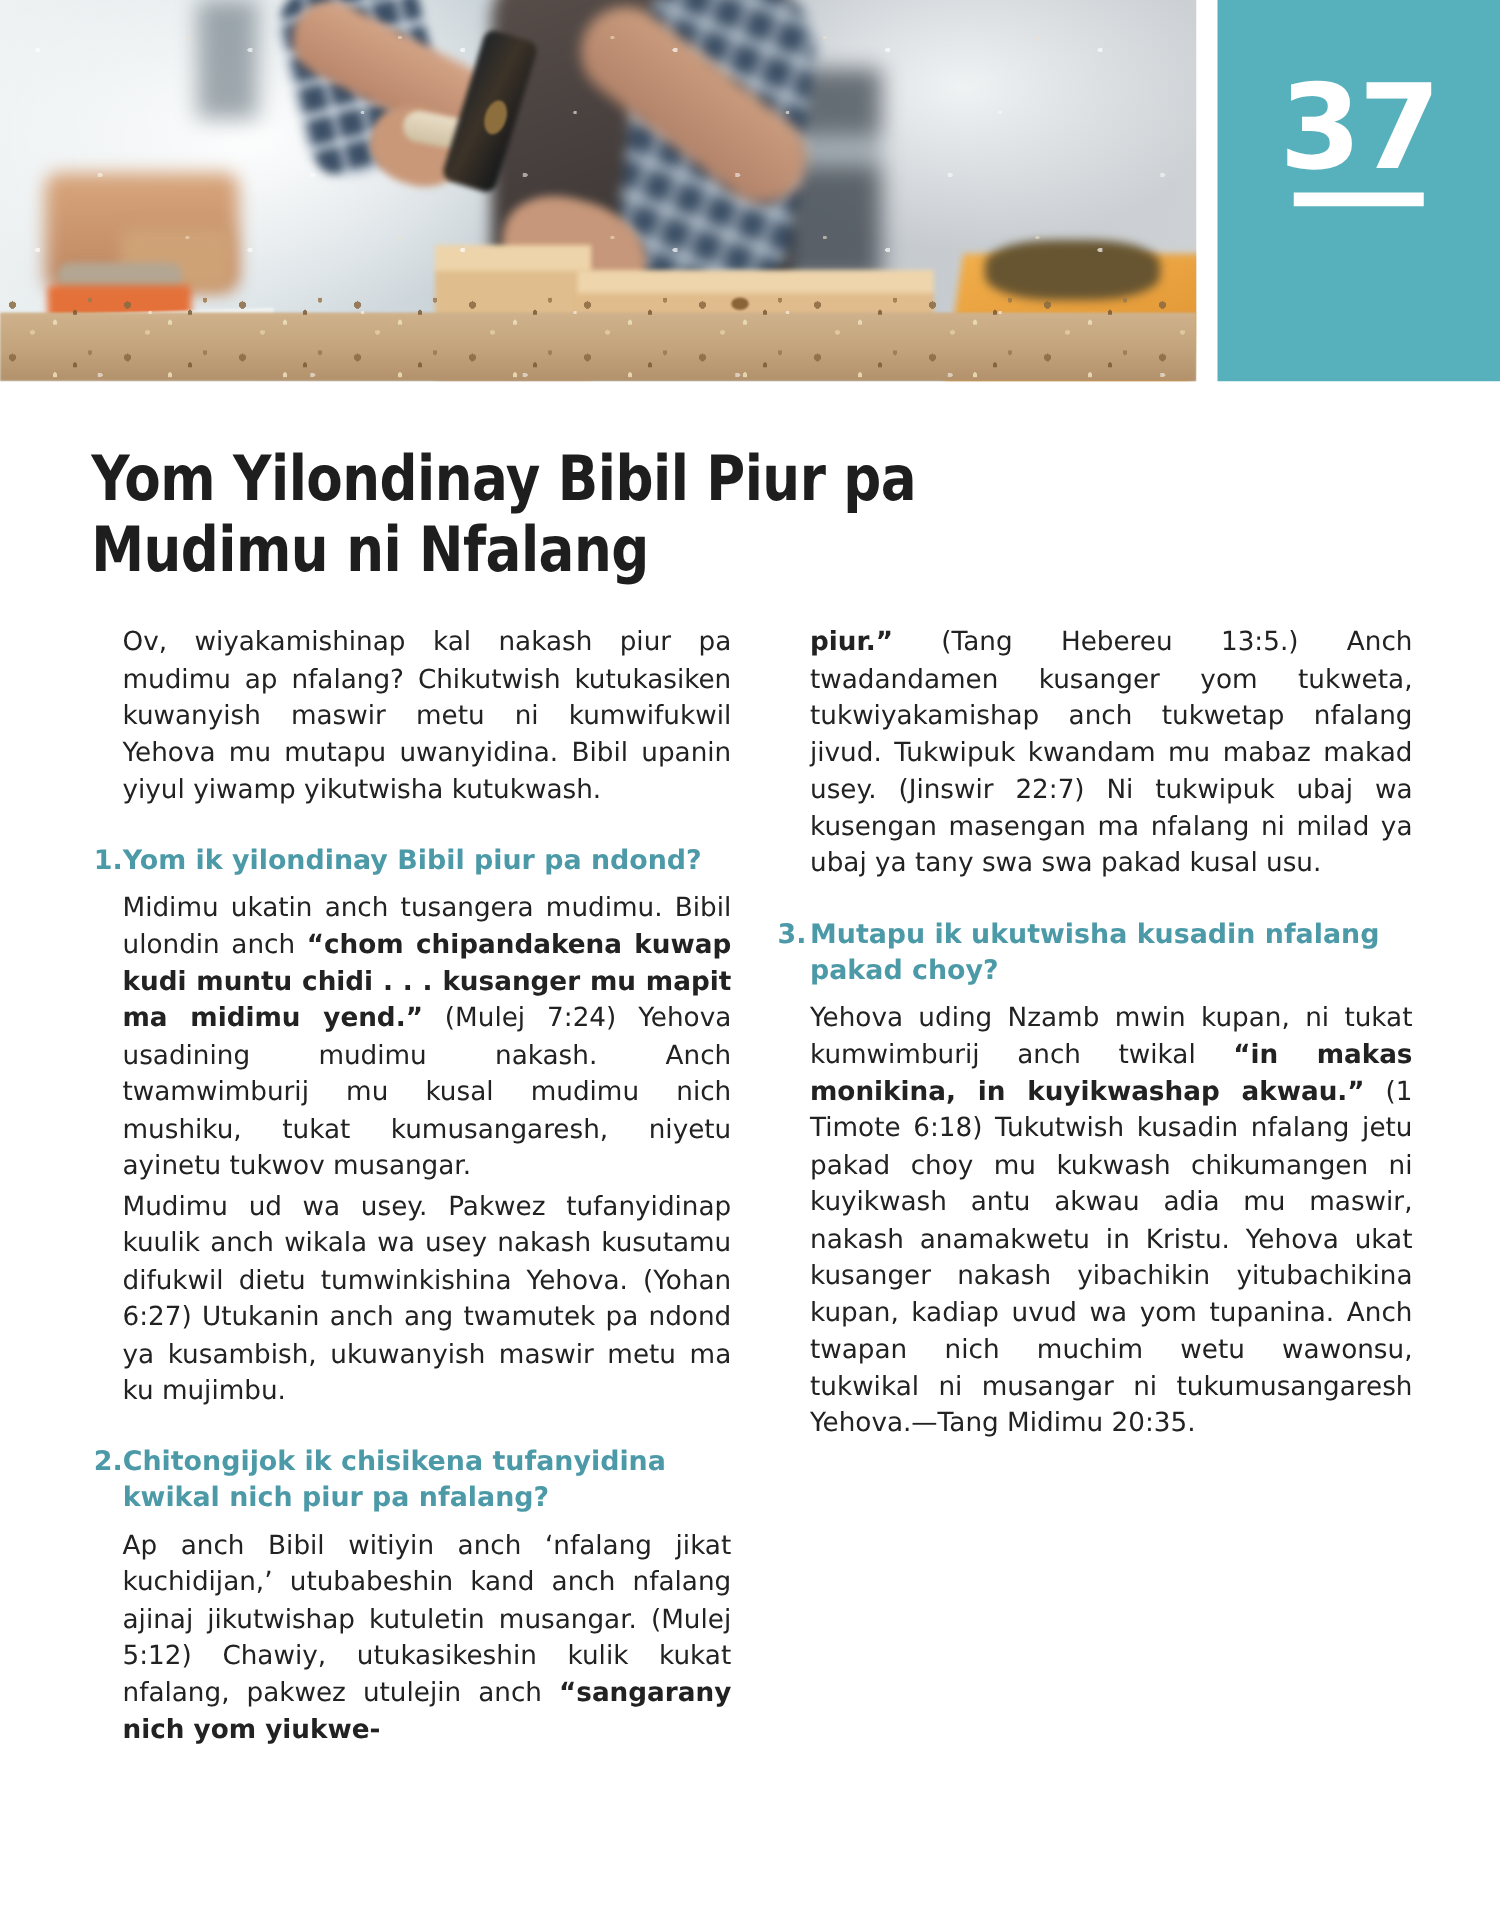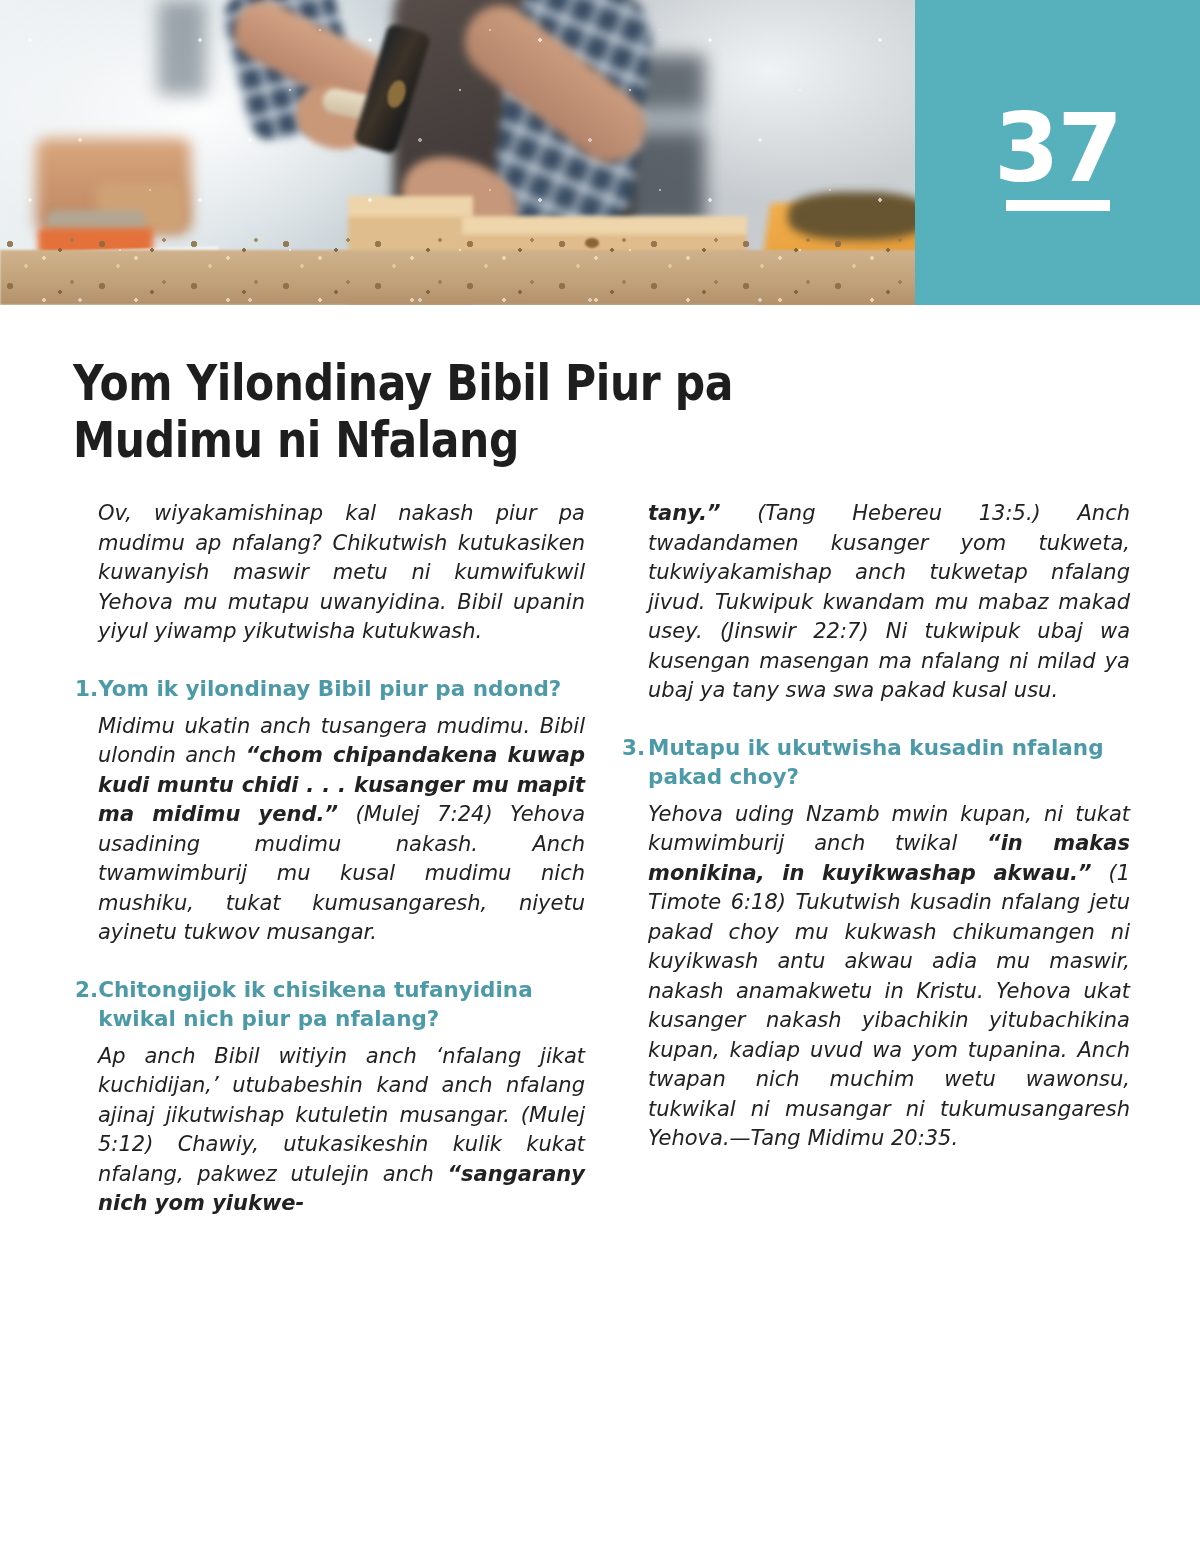--- a/index.html
+++ b/index.html
@@ -73,24 +73,24 @@
       radial-gradient(circle 2px at 60px 18px,#7a5c38 97%,rgba(0,0,0,0));
     background-size:92px 42px;}
   .ph-dust{inset:0;opacity:.75;
     background-image:
       radial-gradient(circle 2px at 30px 40px,rgba(255,255,255,.9) 97%,rgba(0,0,0,0)),
       radial-gradient(circle 1.5px at 120px 90px,rgba(255,250,240,.8) 97%,rgba(0,0,0,0)),
       radial-gradient(circle 2px at 80px 140px,rgba(255,255,255,.7) 97%,rgba(0,0,0,0)),
       radial-gradient(circle 1.5px at 150px 30px,rgba(240,225,200,.8) 97%,rgba(0,0,0,0));
     background-size:170px 160px;}
   .badge{
-    position:absolute;right:0;top:0;width:285px;height:305px;
+    position:absolute;right:0;top:0;width:226px;height:305px;
     background:var(--header-block);
     display:flex;flex-direction:column;align-items:center;
-    padding-top:102px;
+    padding-top:56px;
   }
   .lesson-number{
     font-size:94px;line-height:94px;font-weight:700;color:#ffffff;letter-spacing:-2px;
   }
   .lesson-rule{width:104px;height:11px;background:#ffffff;margin-top:4px;}
 
   
   .title{
     margin:50px 70px 30px 73px;
     width:830px;
@@ -104,21 +104,20 @@
     display:flex;
     margin:0 70px 0 75px;
     gap:37px;
   }
   .col{font-size:21px;line-height:29.5px;color:var(--body-ink);}
   .col-left{width:510px;--inset:23px;}
   .col-right{width:508px;--inset:26px;}
   .para{
     margin-left:var(--inset);
     text-align:justify;
-    font-style:italic;
   }
   .para + .para{margin-top:3px;}
   .para .b{font-weight:700;}
   .q{
     display:flex;
     margin-top:27px;margin-bottom:9px;
     color:var(--accent-heading);
     font-size:21.5px;line-height:29px;font-weight:700;
   }
   .q .qnum{flex:0 0 var(--inset);}
@@ -173,30 +172,31 @@
   <main class="columns">
 
     <section class="col col-left">
       <p class="para"><span>Ov, wiyakamishinap kal nakash piur pa mudimu ap nfalang? Chikutwish kutukasiken kuwanyish maswir metu ni kumwifukwil Yehova mu mutapu uwanyidina. Bibil upanin yiyul yiwamp yikutwisha kutukwash.</span></p>
 
       <h2 class="q">
         <span class="qnum">1.</span>
         <span class="qtext">Yom ik yilondinay Bibil piur pa ndond?</span>
       </h2>
       <p class="para"><span>Midimu ukatin anch tusangera mudimu. Bibil ulondin anch </span><span class="b">“chom chipandakena kuwap kudi muntu chidi . . . kusanger mu mapit ma midimu yend.”</span><span> (Mulej 7:24) Yehova usadining mudimu nakash. Anch twamwimburij mu kusal mudimu nich mushiku, tukat kumusangaresh, niyetu ayinetu tukwov musangar.</span></p>
+      <p class="para"><span>Mudimu ud wa usey. Pakwez tufanyidinap kuulik anch wikala wa usey nakash kusutamu difukwil dietu tumwinkishina Yehova. (Yohan 6:27) Utukanin anch ang twamutek pa ndond ya kusambish, ukuwanyish maswir metu ma ku mujimbu.</span></p>
 
       <h2 class="q">
         <span class="qnum">2.</span>
         <span class="qtext">Chitongijok ik chisikena tufanyidina kwikal nich piur pa nfalang?</span>
       </h2>
       <p class="para"><span>Ap anch Bibil witiyin anch ‘nfalang jikat kuchidijan,’ utubabeshin kand anch nfalang ajinaj jikutwishap kutuletin musangar. (Mulej 5:12) Chawiy, utukasikeshin kulik kukat nfalang, pakwez utulejin anch </span><span class="b">“sangarany nich yom yiukwe-</span></p>
     </section>
 
     <section class="col col-right">
-      <p class="para"><span class="b">tany.”</span><span> (Tang Hebereu 13:5.) Anch twadandamen kusanger yom tukweta, tukwiyakamishap anch tukwetap nfalang jivud. Tukwipuk kwandam mu mabaz makad usey. (Jinswir 22:7) Ni tukwipuk ubaj wa kusengan masengan ma nfalang ni milad ya ubaj ya tany swa swa pakad kusal usu.</span></p>
+      <p class="para"><span class="b">piur.”</span><span> (Tang Hebereu 13:5.) Anch twadandamen kusanger yom tukweta, tukwiyakamishap anch tukwetap nfalang jivud. Tukwipuk kwandam mu mabaz makad usey. (Jinswir 22:7) Ni tukwipuk ubaj wa kusengan masengan ma nfalang ni milad ya ubaj ya tany swa swa pakad kusal usu.</span></p>
 
       <h2 class="q">
         <span class="qnum">3.</span>
         <span class="qtext">Mutapu ik ukutwisha kusadin nfalang pakad choy?</span>
       </h2>
       <p class="para"><span>Yehova uding Nzamb mwin kupan, ni tukat kumwimburij anch twikal </span><span class="b">“in makas monikina, in kuyikwashap akwau.”</span><span> (1 Timote 6:18) Tukutwish kusadin nfalang jetu pakad choy mu kukwash chikumangen ni kuyikwash antu akwau adia mu maswir, nakash anamakwetu in Kristu. Yehova ukat kusanger nakash yibachikin yitubachikina kupan, kadiap uvud wa yom tupanina. Anch twapan nich muchim wetu wawonsu, tukwikal ni musangar ni tukumusangaresh Yehova.—Tang Midimu 20:35.</span></p>
     </section>
 
   </main>
 </div>

